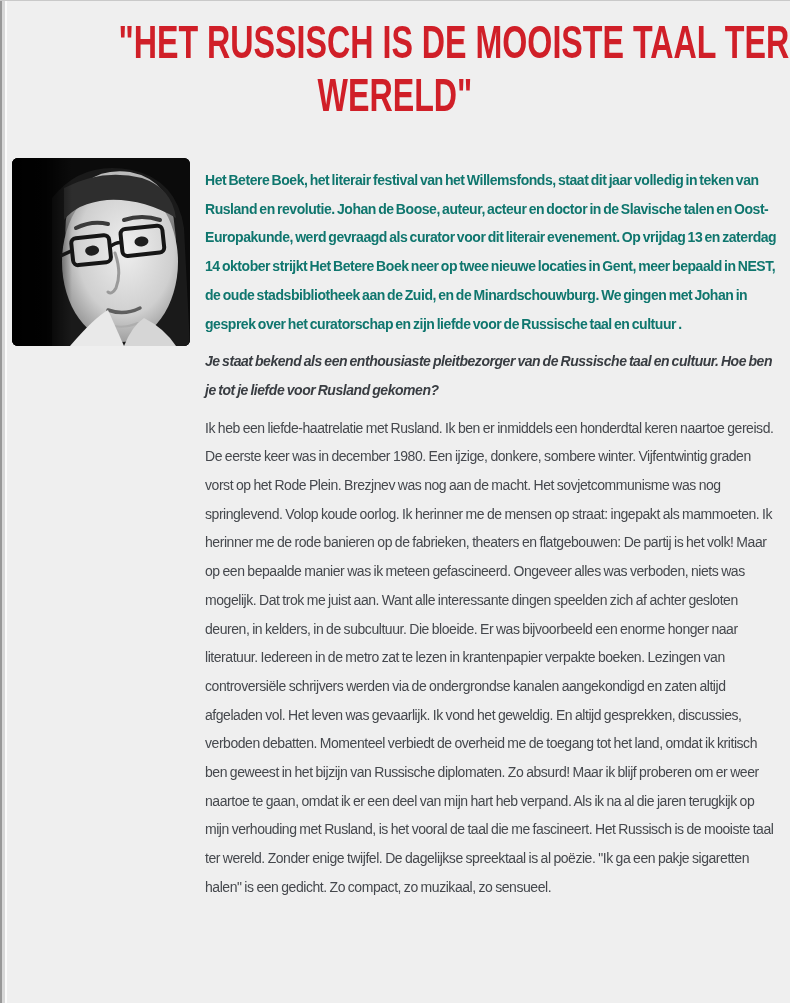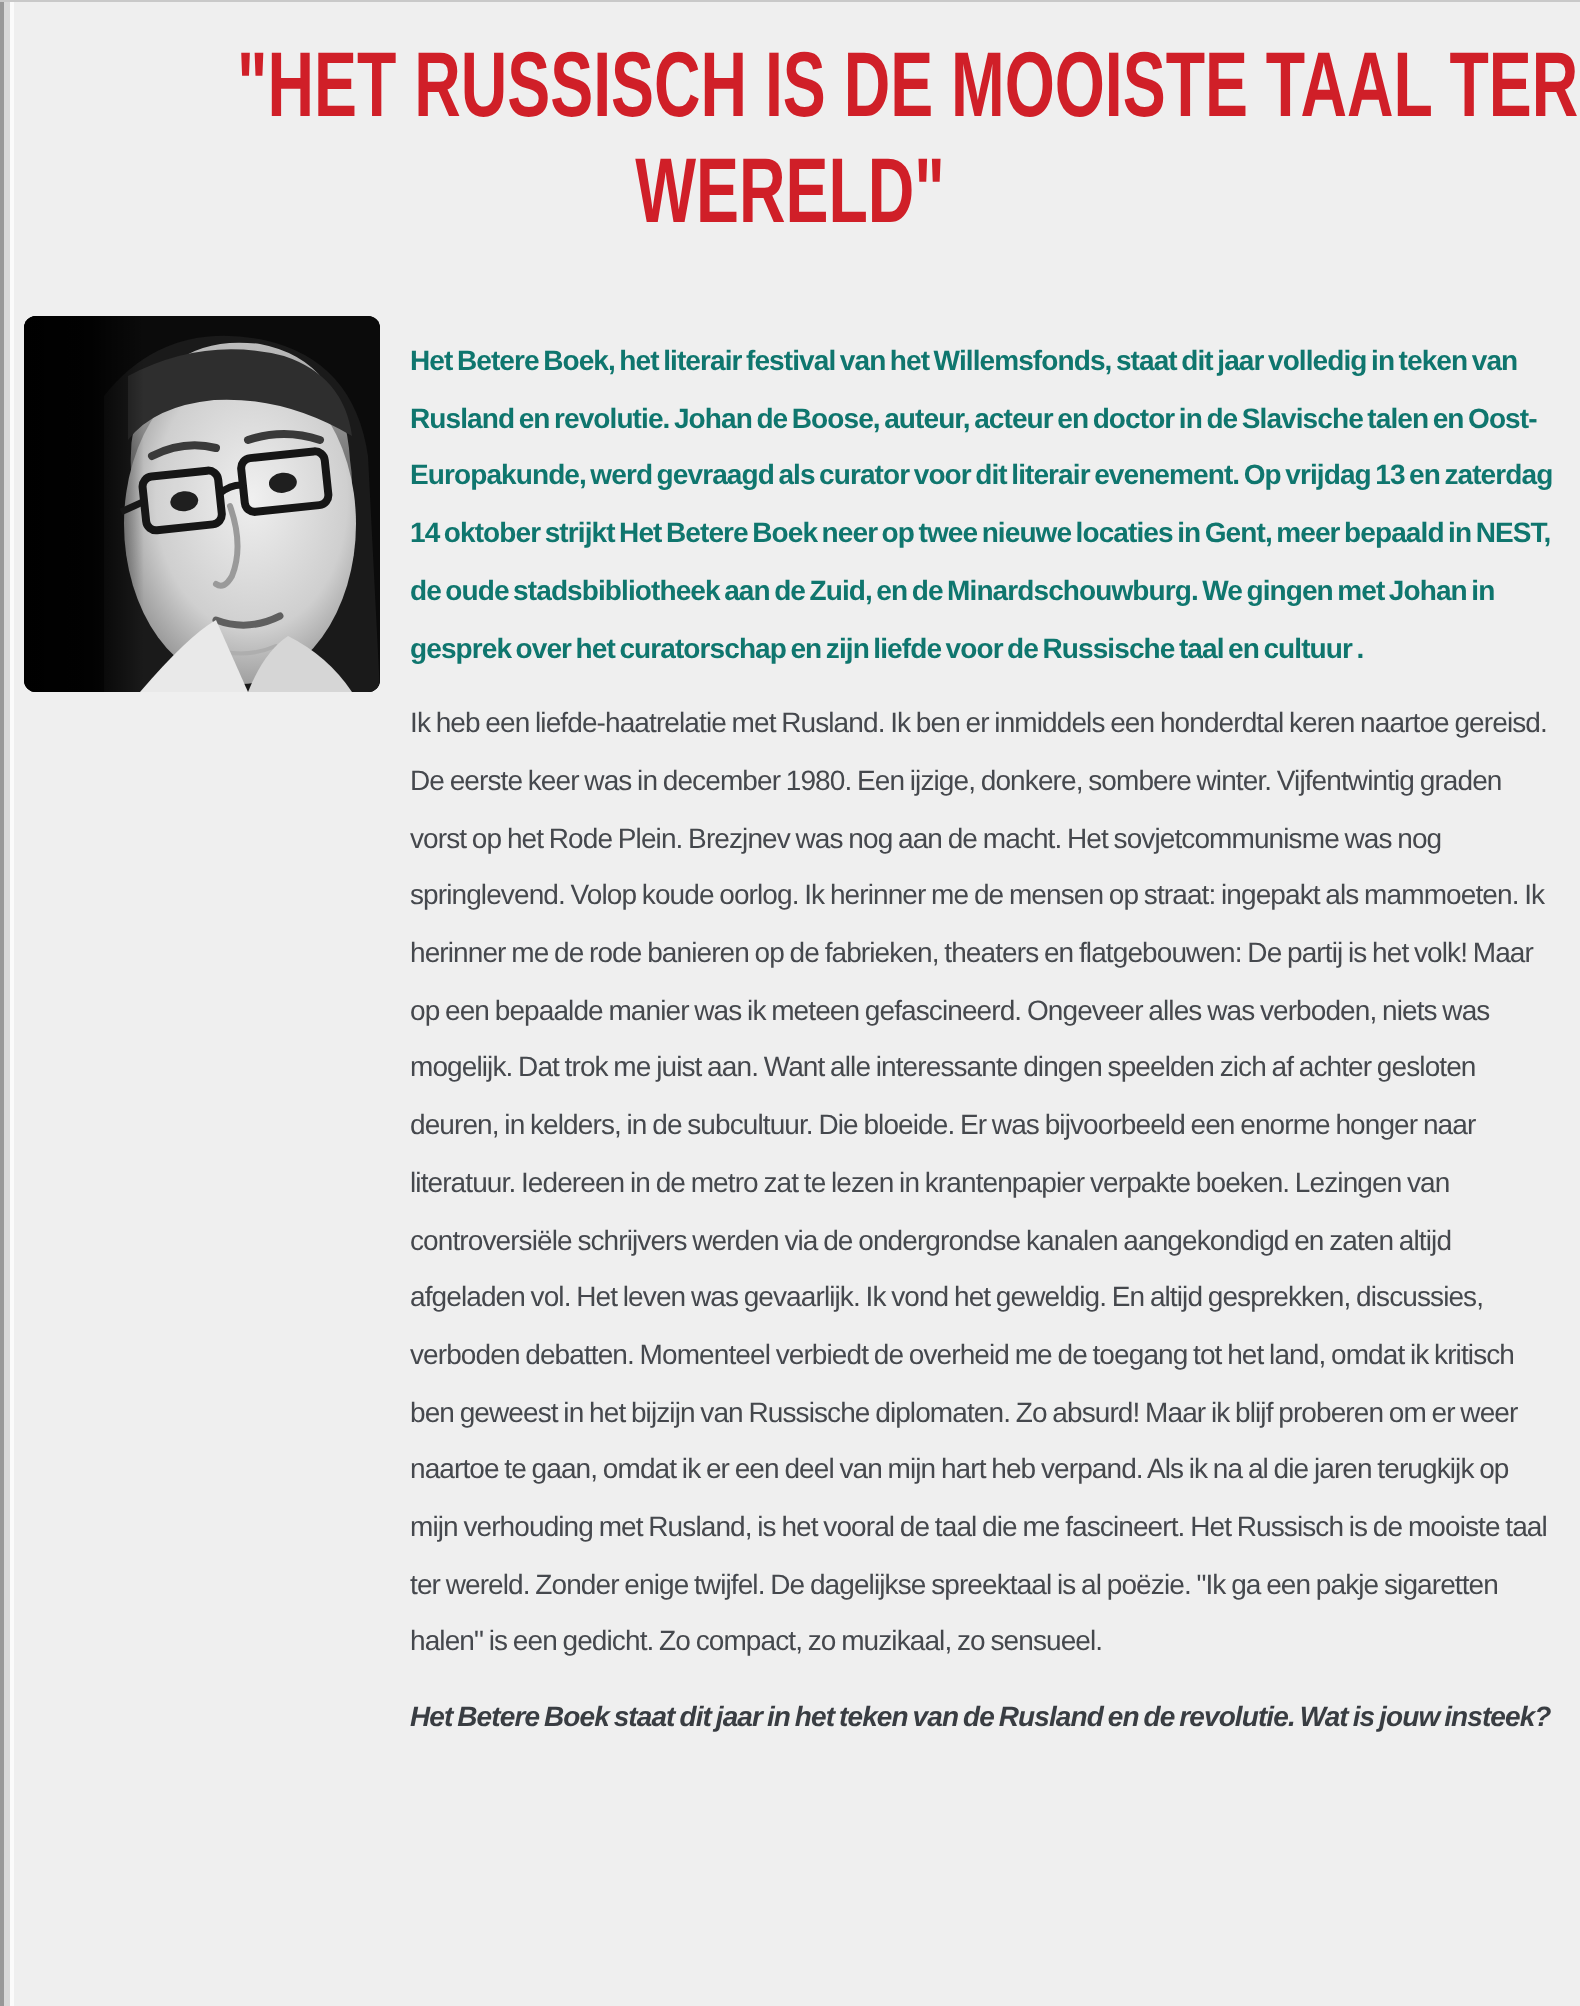--- a/index.html
+++ b/index.html
@@ -123,15 +123,15 @@
     <path d="M103 95 Q110 115 104 130 Q100 137 96 134" stroke="#9a9a9a" stroke-width="3" fill="none" stroke-linecap="round"></path>
     <path d="M96 152 Q112 158 128 150" stroke="#5f5f5f" stroke-width="3.5" fill="none" stroke-linecap="round"></path>
     <path d="M92 166 Q110 172 126 165" stroke="#aeaeae" stroke-width="2" fill="none" stroke-linecap="round"></path>
     <path d="M58 188 Q82 160 96 152 Q104 170 112 188 Z" fill="#e9e9e9"></path>
     <path d="M112 188 Q120 168 132 160 Q152 170 164 188 Z" fill="#d6d6d6"></path>
   </svg>
 </div>
 
 <div class="article">
   <p class="intro">Het Betere Boek, het literair festival van het Willemsfonds, staat dit jaar volledig in teken van Rusland en revolutie. Johan de Boose, auteur, acteur en doctor in de Slavische talen en Oost-Europakunde, werd gevraagd als curator voor dit literair evenement. Op vrijdag 13 en zaterdag 14 oktober strijkt Het Betere Boek neer op twee nieuwe locaties in Gent, meer bepaald in NEST, de oude stadsbibliotheek aan de Zuid, en de Minardschouwburg. We gingen met Johan in gesprek over het curatorschap en zijn liefde voor de Russische taal en cultuur .</p>
+  <p class="question">Je staat bekend als een enthousiaste pleitbezorger van de Russische taal en cultuur. Hoe ben je tot je liefde voor Rusland gekomen?</p>
   <p class="answer"><span>Ik heb een liefde-haatrelatie met Rusland. Ik ben er inmiddels een honderdtal keren naartoe gereisd. De eerste keer was in december 1980. Een ijzige, donkere, sombere winter. Vijfentwintig graden vorst op het Rode Plein. Brezjnev was nog aan de macht. Het sovjetcommunisme was nog springlevend. Volop koude oorlog. Ik herinner me de mensen op straat: ingepakt als mammoeten. Ik herinner me de rode banieren op de fabrieken, theaters en flatgebouwen: </span><span class="italic-quote">De partij is het volk!</span><span> Maar op een bepaalde manier was ik meteen gefascineerd. Ongeveer alles was verboden, niets was mogelijk. Dat trok me juist aan. Want alle interessante dingen speelden zich af achter gesloten deuren, in kelders, in de subcultuur. Die bloeide. Er was bijvoorbeeld een enorme honger naar literatuur. Iedereen in de metro zat te lezen in krantenpapier verpakte boeken. Lezingen van controversiële schrijvers werden via de ondergrondse kanalen aangekondigd en zaten altijd afgeladen vol. Het leven was gevaarlijk. Ik vond het geweldig. En altijd gesprekken, discussies, verboden debatten. Momenteel verbiedt de overheid me de toegang tot het land, omdat ik kritisch ben geweest in het bijzijn van Russische diplomaten. Zo absurd! Maar ik blijf proberen om er weer naartoe te gaan, omdat ik er een deel van mijn hart heb verpand. Als ik na al die jaren terugkijk op mijn verhouding met Rusland, is het vooral de taal die me fascineert. Het Russisch is de mooiste taal ter wereld. Zonder enige twijfel. De dagelijkse spreektaal is al poëzie. "Ik ga een pakje sigaretten halen" is een gedicht. Zo compact, zo muzikaal, zo sensueel.</span></p>
-  <p class="question">Het Betere Boek staat dit jaar in het teken van de Rusland en de revolutie. Wat is jouw insteek?</p>
 </div>
 
 </body></html>

